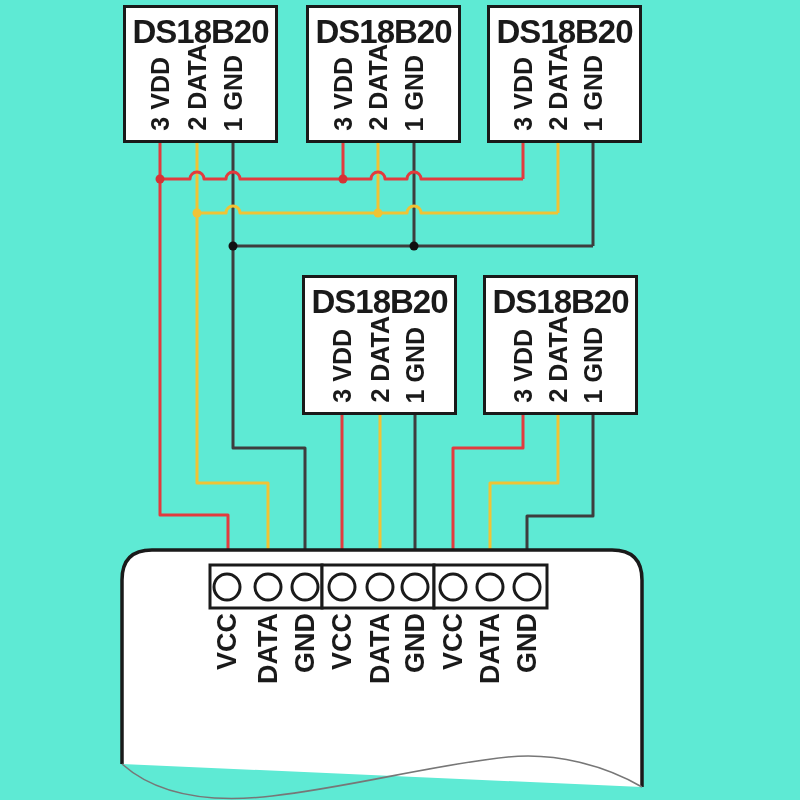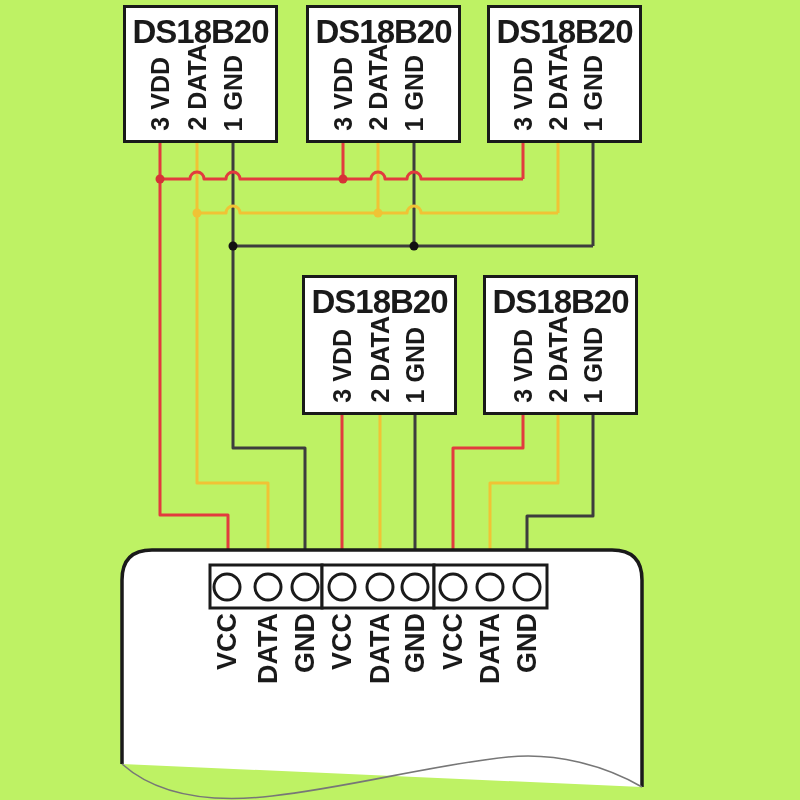--- a/index.html
+++ b/index.html
@@ -1,17 +1,17 @@
 <!DOCTYPE html>
 <html><head>
 <meta charset="utf-8">
 <style>
   html,body{margin:0;padding:0;background:#ffffff;}
   .stage{
-    position:relative;width:800px;height:800px;background:#bef264;overflow:hidden;
+    position:relative;width:800px;height:800px;background:#5eead4;overflow:hidden;
     font-family:"Liberation Sans", sans-serif;
   }
   .stage svg{position:absolute;left:0;top:0;}
   .sensor{
     position:absolute;box-sizing:border-box;background:#ffffff;
     border:3px solid #1a1a1a;text-align:center;
   }
   .s1{left:123px;top:5px;width:155px;height:138px;}
   .s2{left:306px;top:5px;width:155px;height:138px;}
   .s3{left:487px;top:5px;width:155px;height:138px;}

